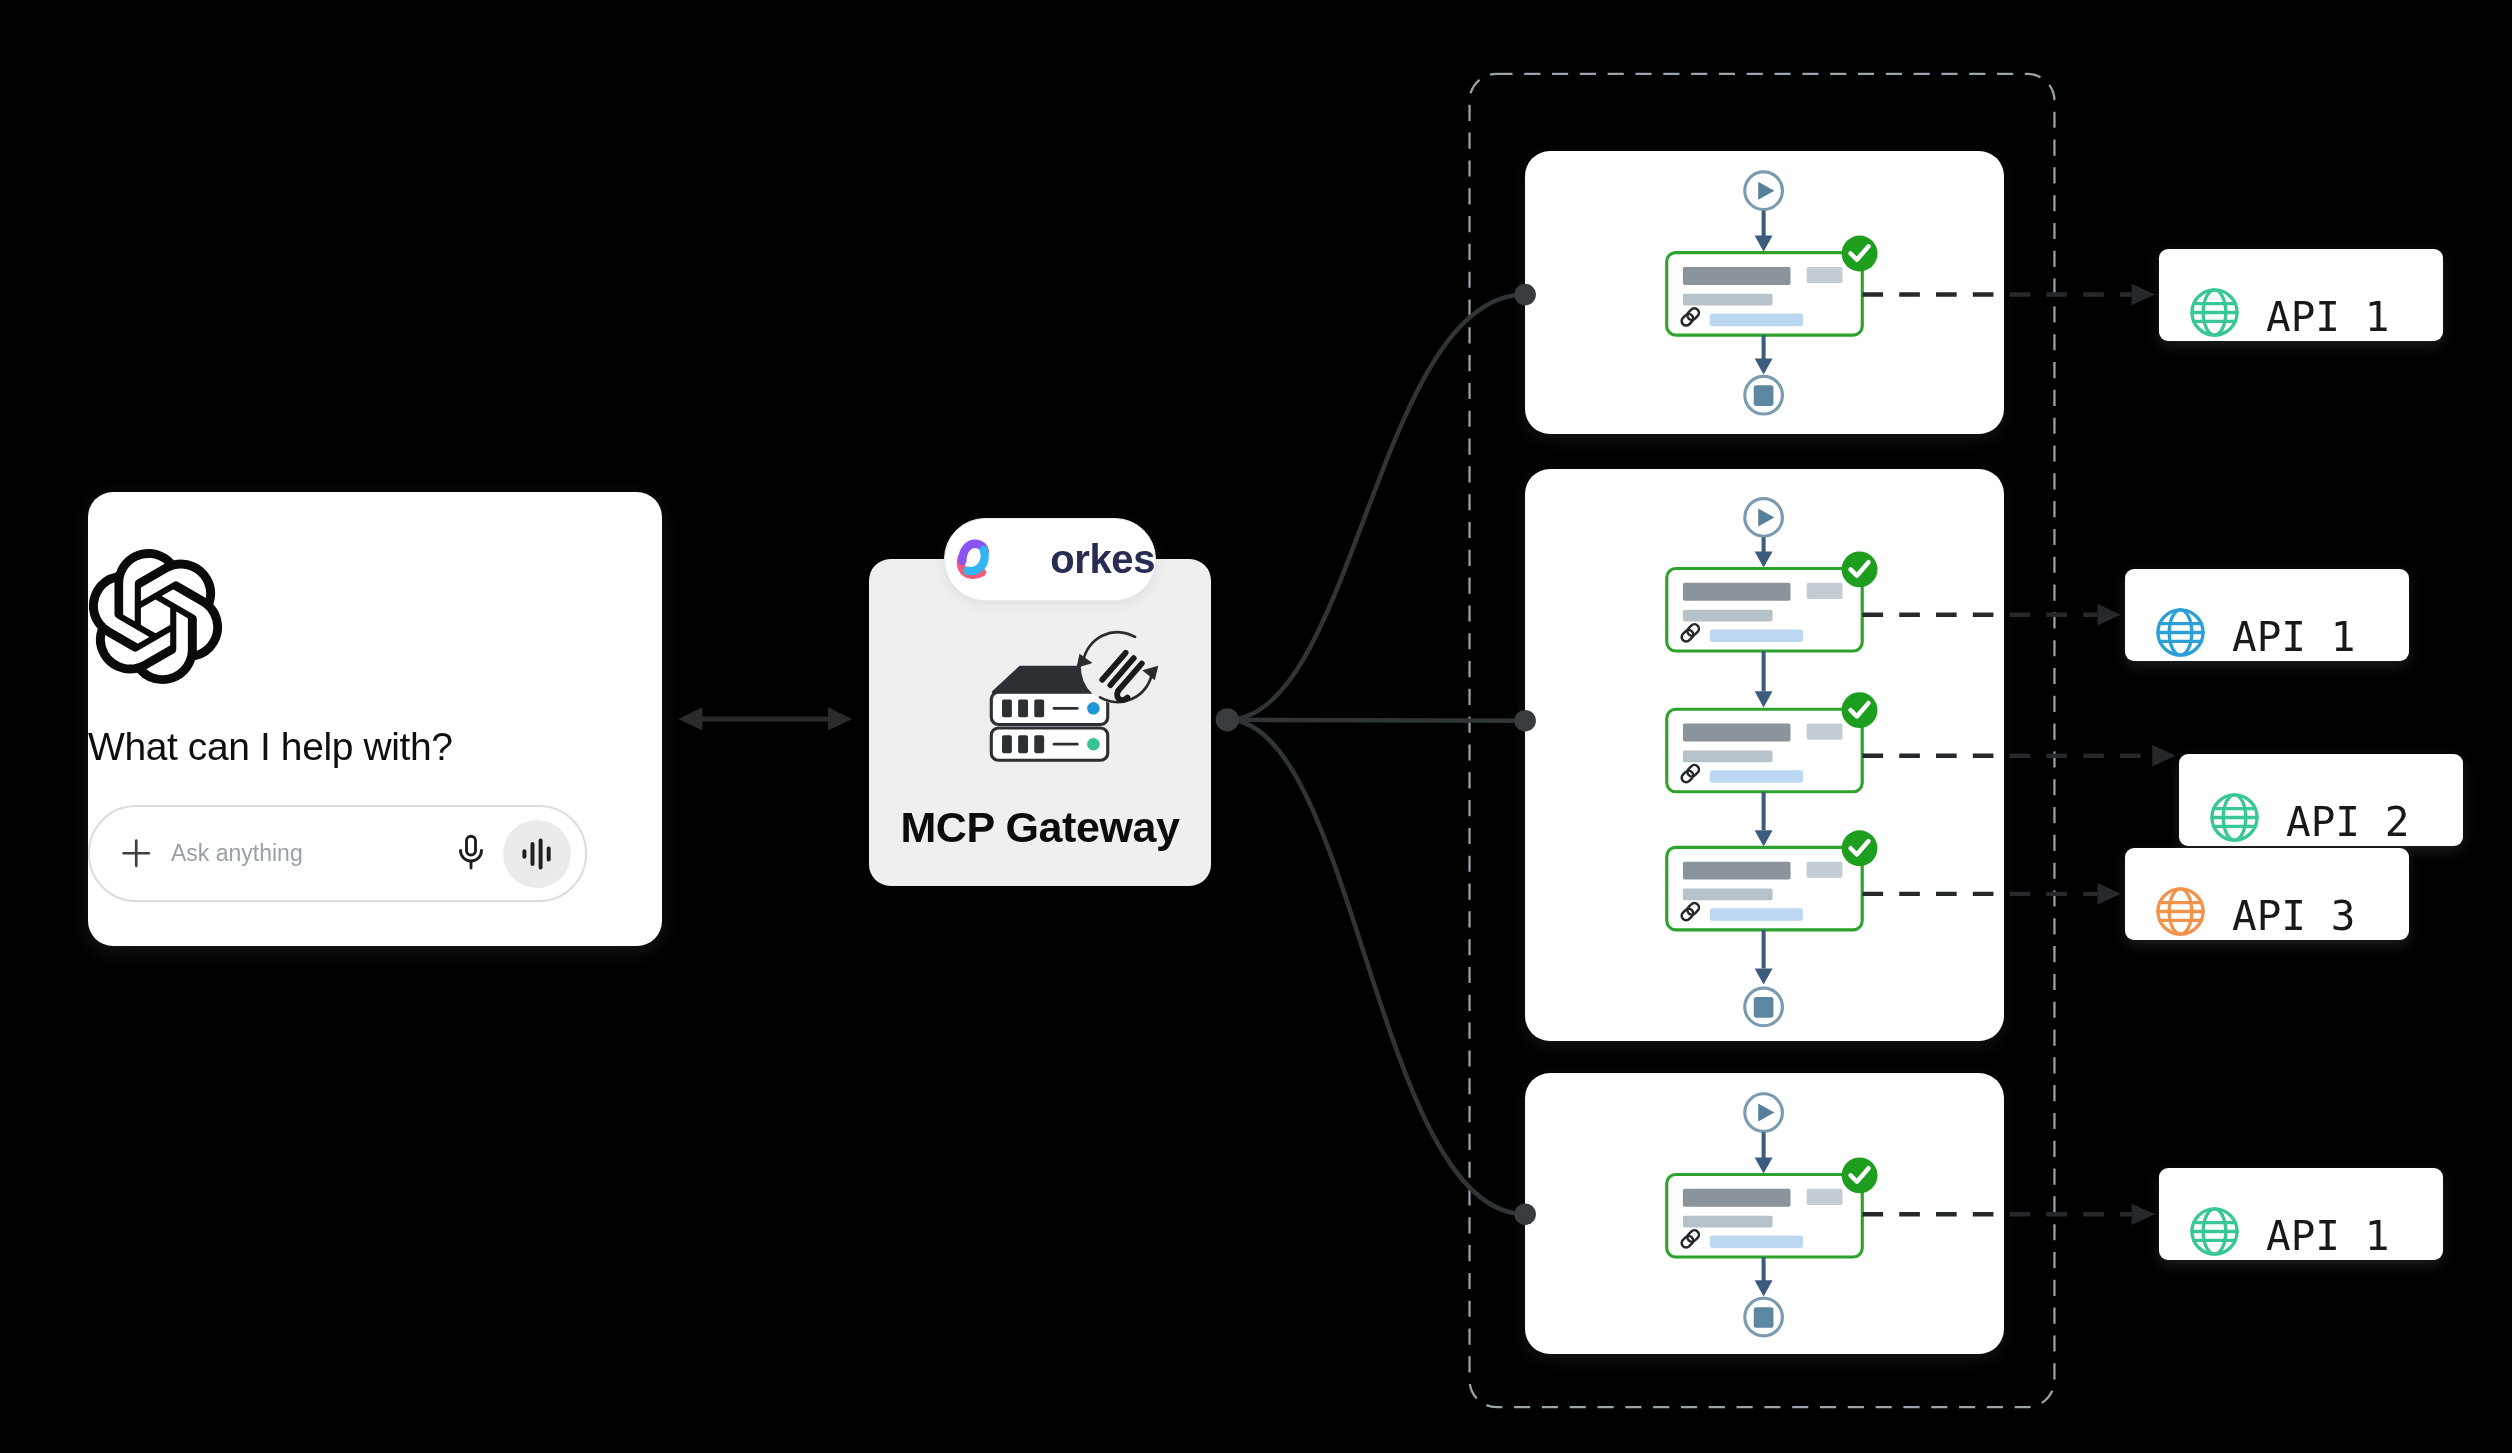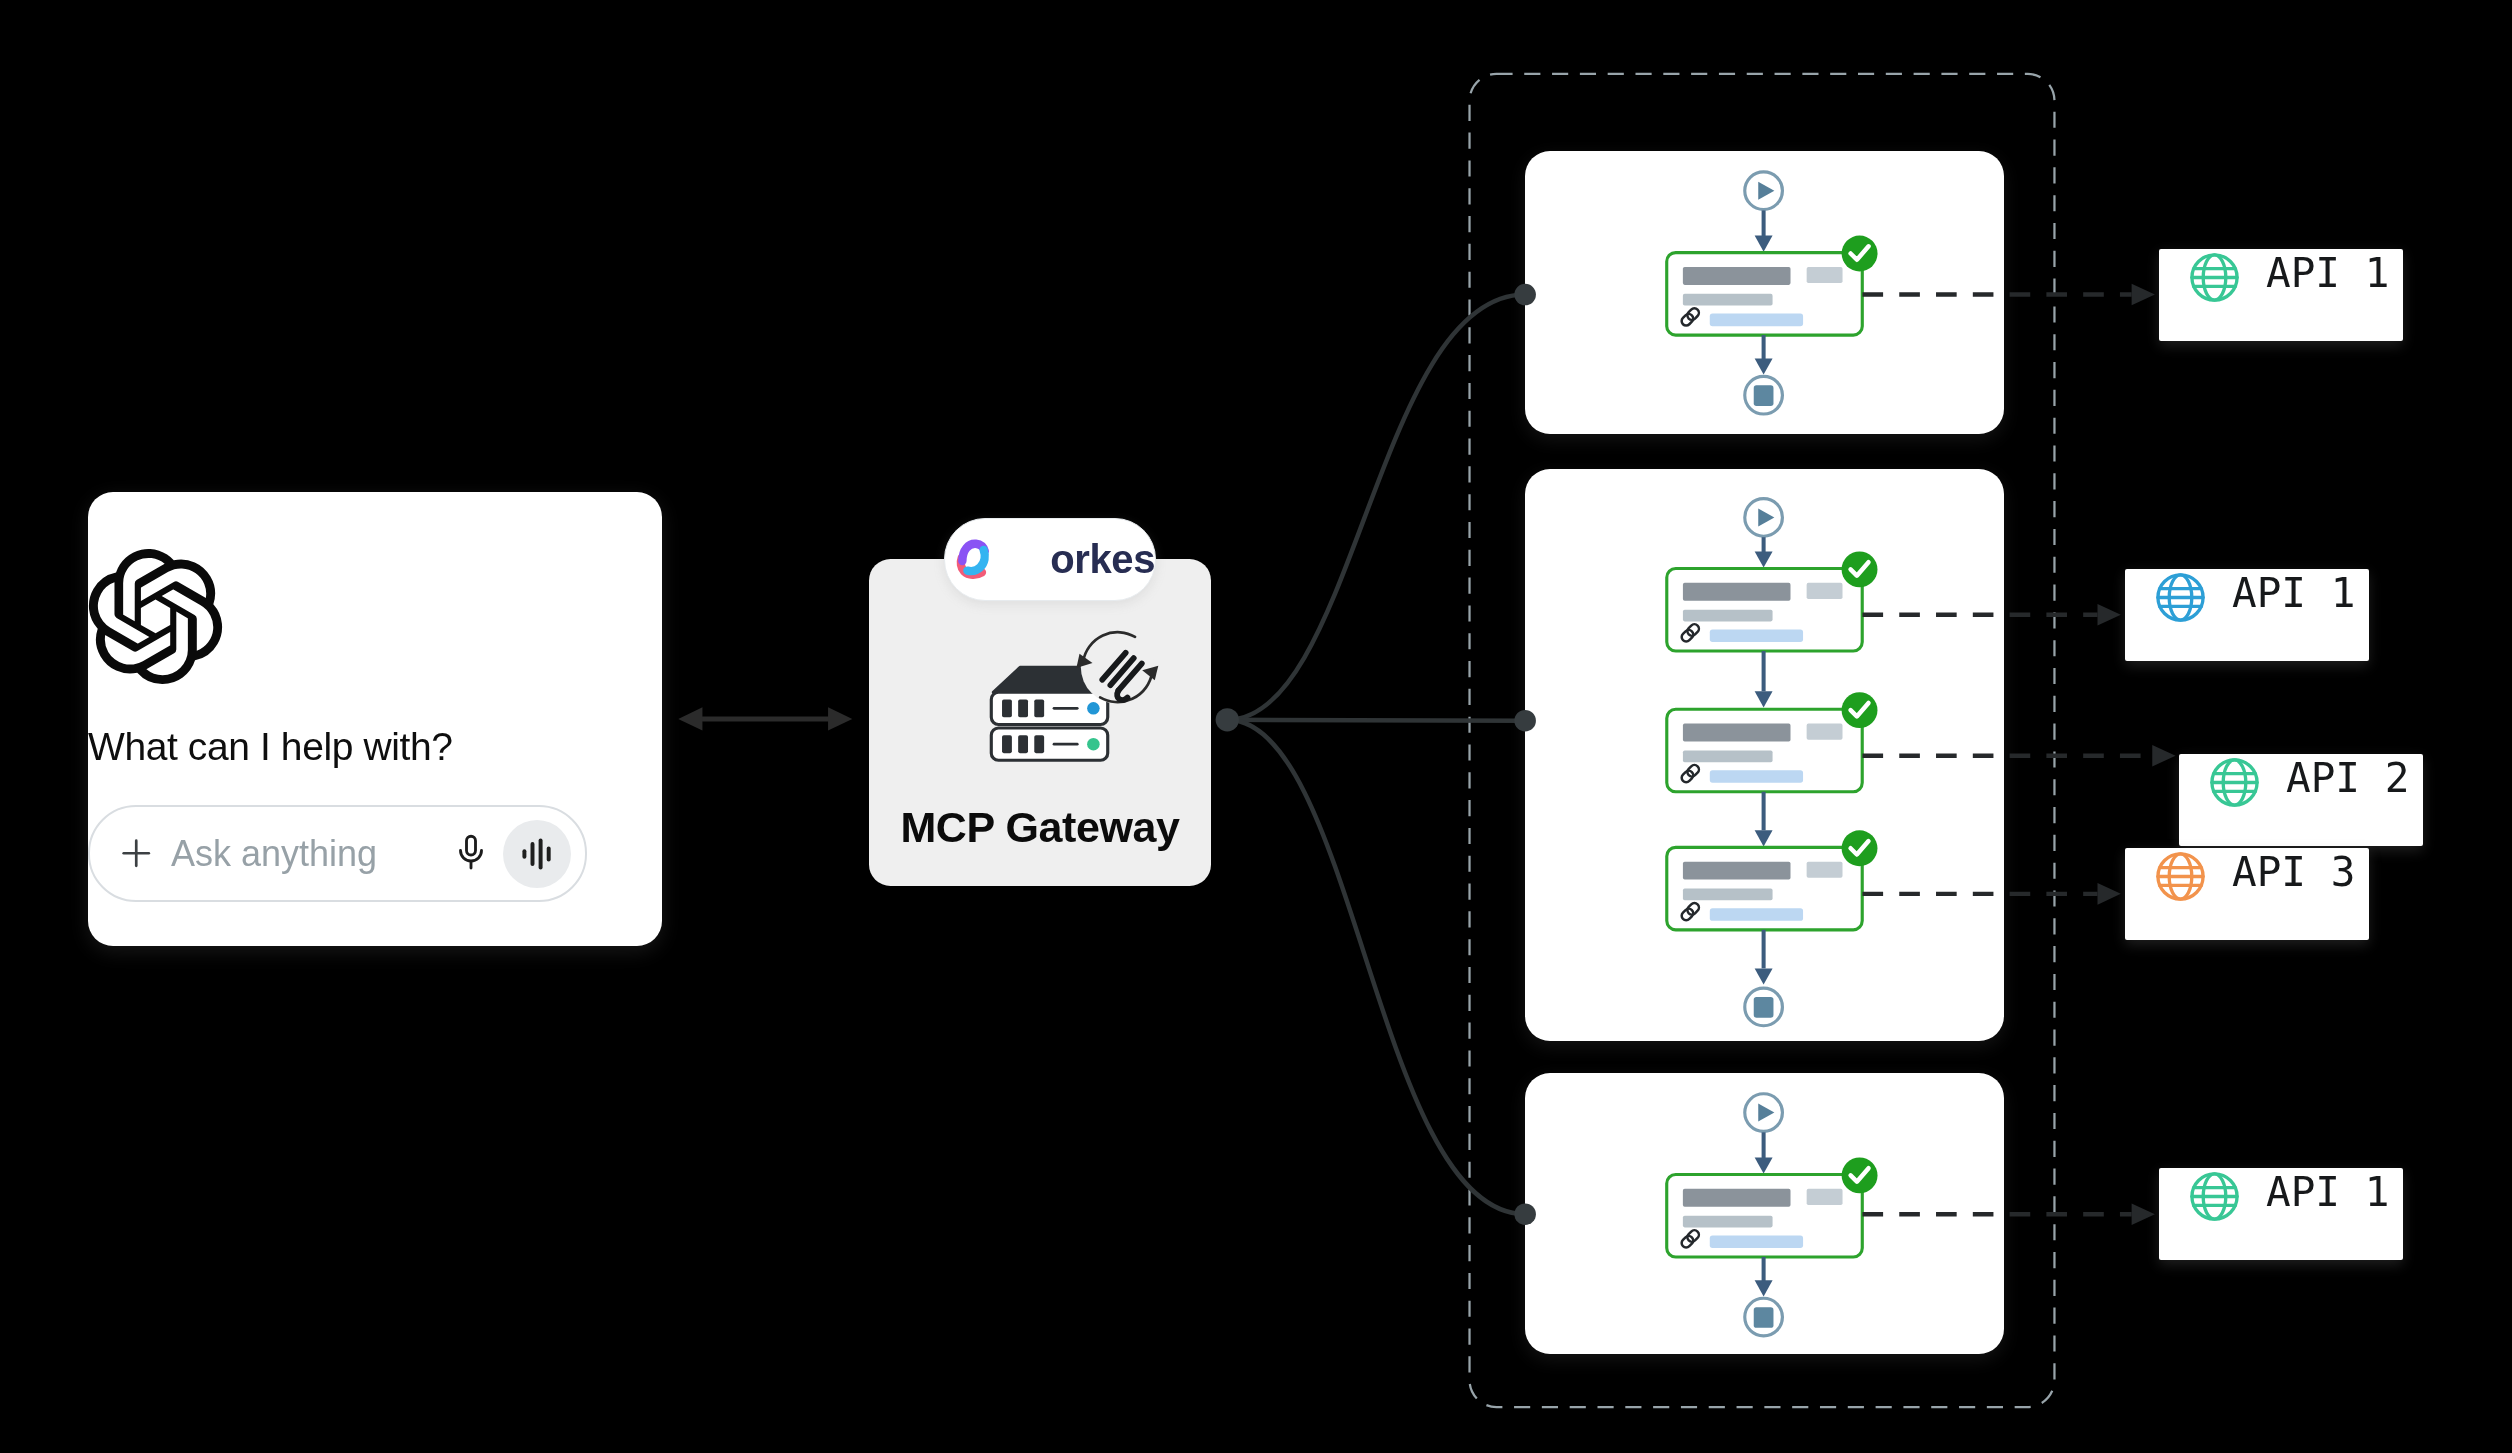--- a/index.html
+++ b/index.html
@@ -17,21 +17,21 @@
   
   .chat-card { left:88px; top:492px; width:574px; height:454px; background:#fff;
                border-radius:25px; display:flex; flex-direction:column; 
                box-shadow:0 5.4px 20px rgba(130,130,130,.18); }
   .chat-logo { margin-top:57px; width:135px; height:135px; }
   .chat-heading { margin-top:41px; font-size:39px; font-weight:500; color:#0e0e0e;
                   letter-spacing:-0.4px; }
   .ask-pill { margin-top:36px; width:499px; height:97px; border:2.2px solid #d9dde1;
               border-radius:48px; background:#fff; display:flex; align-items:center;
               padding:0 14.4px 0 30.5px; }
-  .ask-input { flex:1; border:none; outline:none; font-size:36px; color:#333;
+  .ask-input { flex:1; border:none; outline:none; font-size:23px; color:#333;
                font-family:"Liberation Sans", sans-serif; min-width:0; margin-left:20px; }
   .ask-input::placeholder { color:#97a1a7; }
   .wave-btn { width:68px; height:68px; border-radius:50%; background:#e9ebed; border:none;
               display:flex; align-items:center; justify-content:center; margin-left:12.6px; cursor:pointer; }
   .mic-wrap { width:39px; height:43px; display:flex; align-items:center; justify-content:center; margin-left:7.2px; }
 
   
   .gateway-card { left:869px; top:559px; width:342px; height:327px; background:#efefef;
                   border-radius:21.5px; z-index:1; }
   .orkes-badge { left:944px; top:518px; width:212px; height:83px; background:#fff;
@@ -46,22 +46,22 @@
 
   
   .wf-card { background:#fff; border-radius:25px; left:1525px; width:479px;
              box-shadow:0 5.4px 18px rgba(130,130,130,.15); }
   .wf-top    { top:151px;  height:283px; }
   .wf-middle { top:469px;  height:572px; }
   .wf-bottom { top:1073px; height:281px; }
   .wf-card svg { position:absolute; left:0; top:0; }
 
   
-  .api-card { width:244px; height:92px; background:#fff; border-radius:2px;
-              display:flex; align-items:flex-start; padding-left:27px; gap:23px;
+  .api-card { width:284px; height:92px; background:#fff; border-radius:9px;
+              display:flex; align-items:flex-end; padding-left:27px; gap:23px;
               box-shadow:0 4.5px 12.6px rgba(140,140,140,.22); }
   .api-label { font-family:"DejaVu Sans Mono", monospace; font-size:41px; color:#17191b; }
   .api-1t { left:2159px; top:249px; }
   .api-1m { left:2125px; top:569px; }
   .api-2  { left:2179px; top:710px;margin-top:44px; }
   .api-3  { left:2125px; top:848px; }
   .api-1b { left:2159px; top:1168px; }
   .globe { width:57px; height:57px; }
 </style>
 </head>

